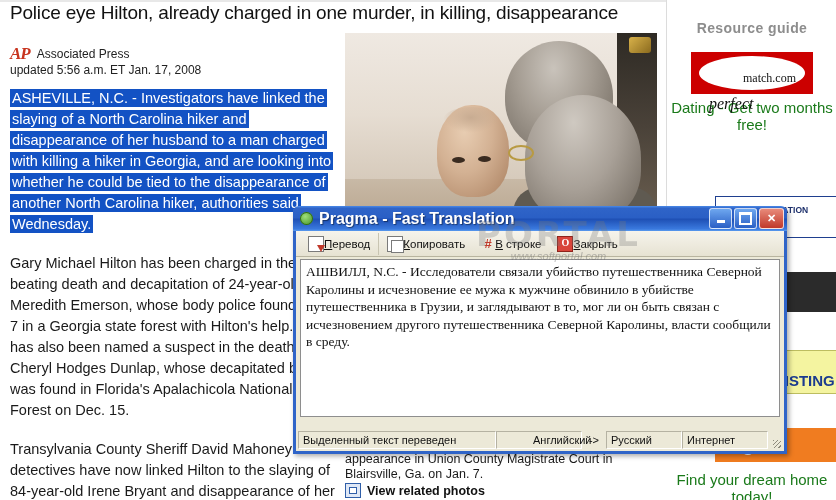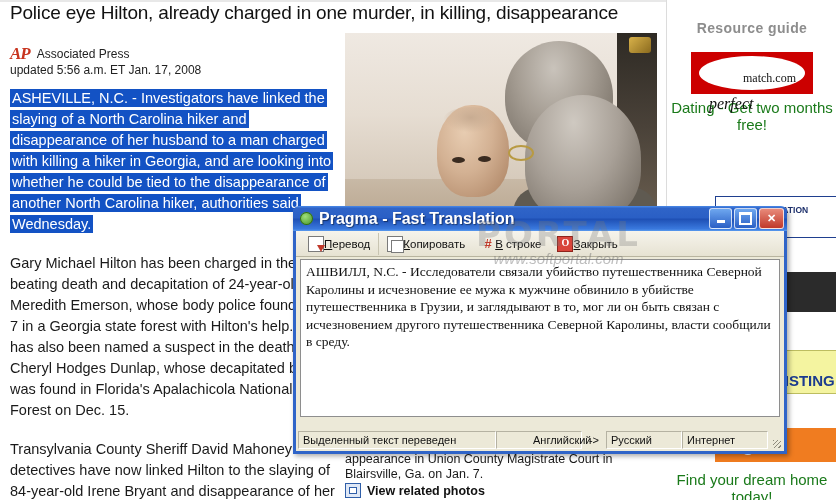--- a/index.html
+++ b/index.html
@@ -156,21 +156,21 @@
     display:flex;align-items:center;padding:0 4px;box-sizing:border-box;background:#ece9d8;}
   .sb-cell.grow{flex:1 1 auto;}
   .sb-cell.arrow{width:24px;justify-content:center;border:none;background:transparent;}
   .sb-grip{width:14px;display:flex;align-items:flex-end;justify-content:flex-end;padding:0 1px 1px 0;box-sizing:border-box;}
   .sb-grip i{display:block;width:8px;height:8px;
     background:repeating-linear-gradient(135deg,#8e8b7d 0 1px,transparent 1px 3px);}
 
   
   .wm{position:absolute;left:476px;top:214px;pointer-events:none;z-index:40;}
   .wm .big{font-size:34px;font-weight:bold;color:rgba(120,120,120,.30);letter-spacing:3px;font-family:"DejaVu Sans",sans-serif;}
-  .wm .small{font-size:15px;color:rgba(110,110,110,.45);font-style:italic;text-align:center;margin-top:-4px;}
+  .wm .small{font-size:11px;color:rgba(110,110,110,.45);font-style:italic;text-align:center;margin-top:-4px;}
 </style>
 </head>
 <body>
 
 <div id="page">
 
   <div class="top-rule"></div>
 
   <div class="headline">Police eye Hilton, already charged in one murder, in killing, disappearance</div>
 

